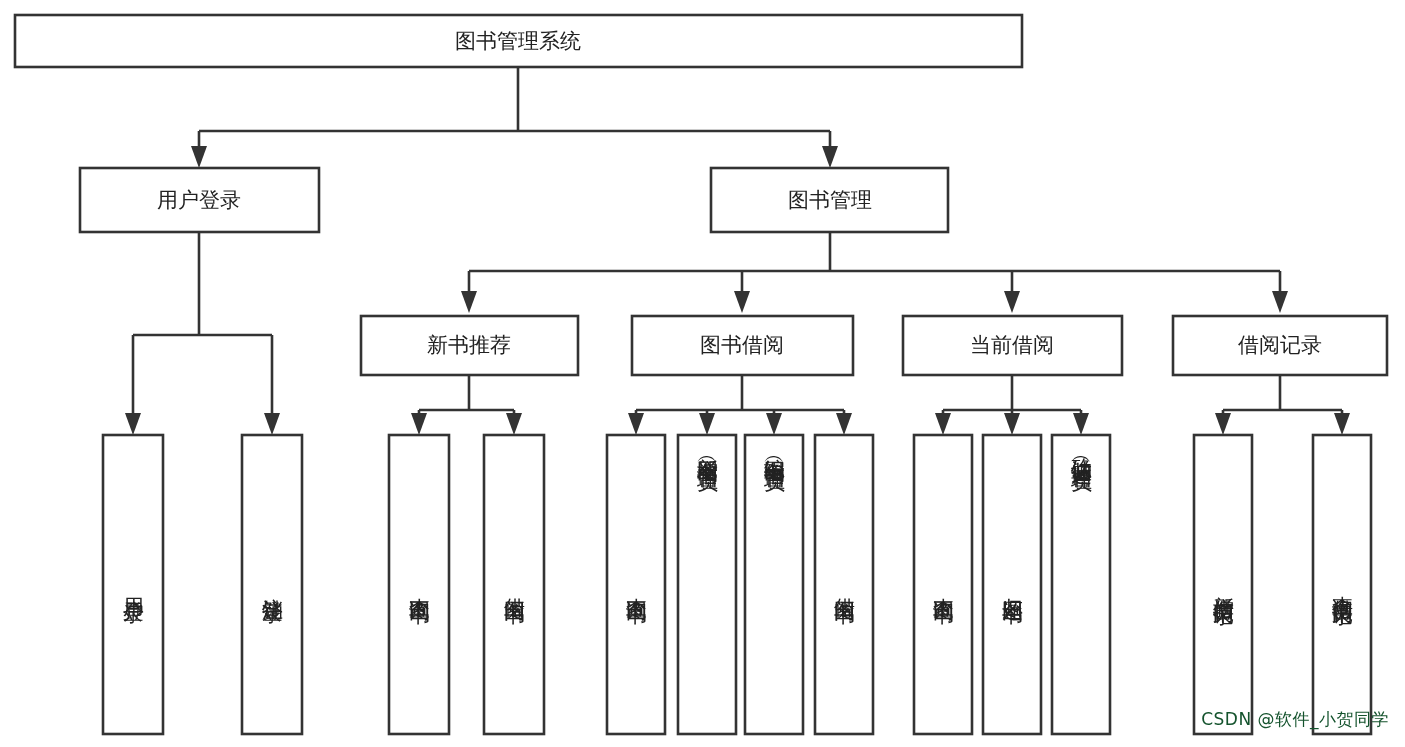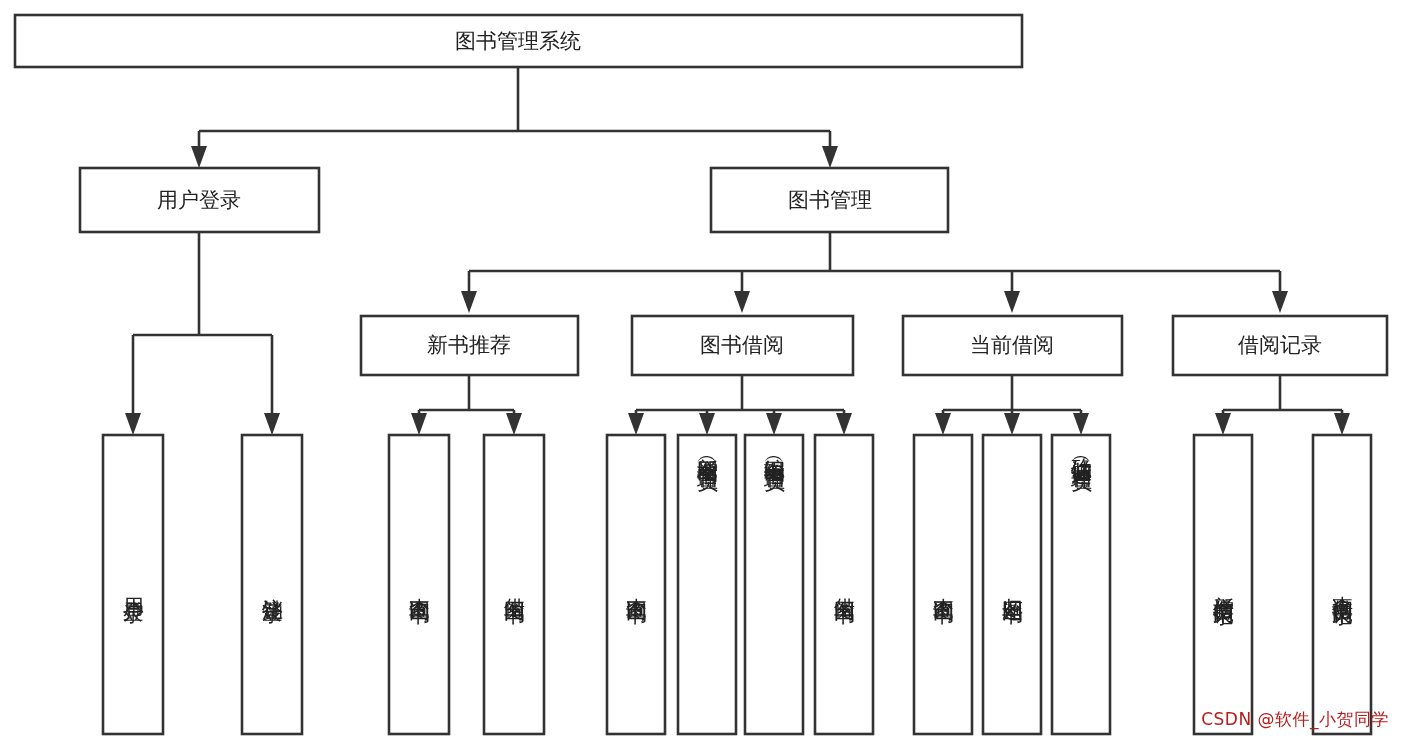--- a/index.html
+++ b/index.html
@@ -69,21 +69,21 @@
     letter-spacing: 2px;
     white-space: nowrap;
     text-align: center;
   }
   .watermark {
     position: absolute;
     right: 16px;
     bottom: 8px;
     font-family: "DejaVu Sans", "Liberation Sans", sans-serif;
     font-size: 17px;
-    color: #b91c1c;
+    color: #14532d;
     white-space: nowrap;
     letter-spacing: 0.5px;
   }
 </style>
 </head>
 <body>
 
 <div id="diagram-root">
 
   <svg class="flow" viewBox="0 0 1405 747" xmlns="http://www.w3.org/2000/svg">

